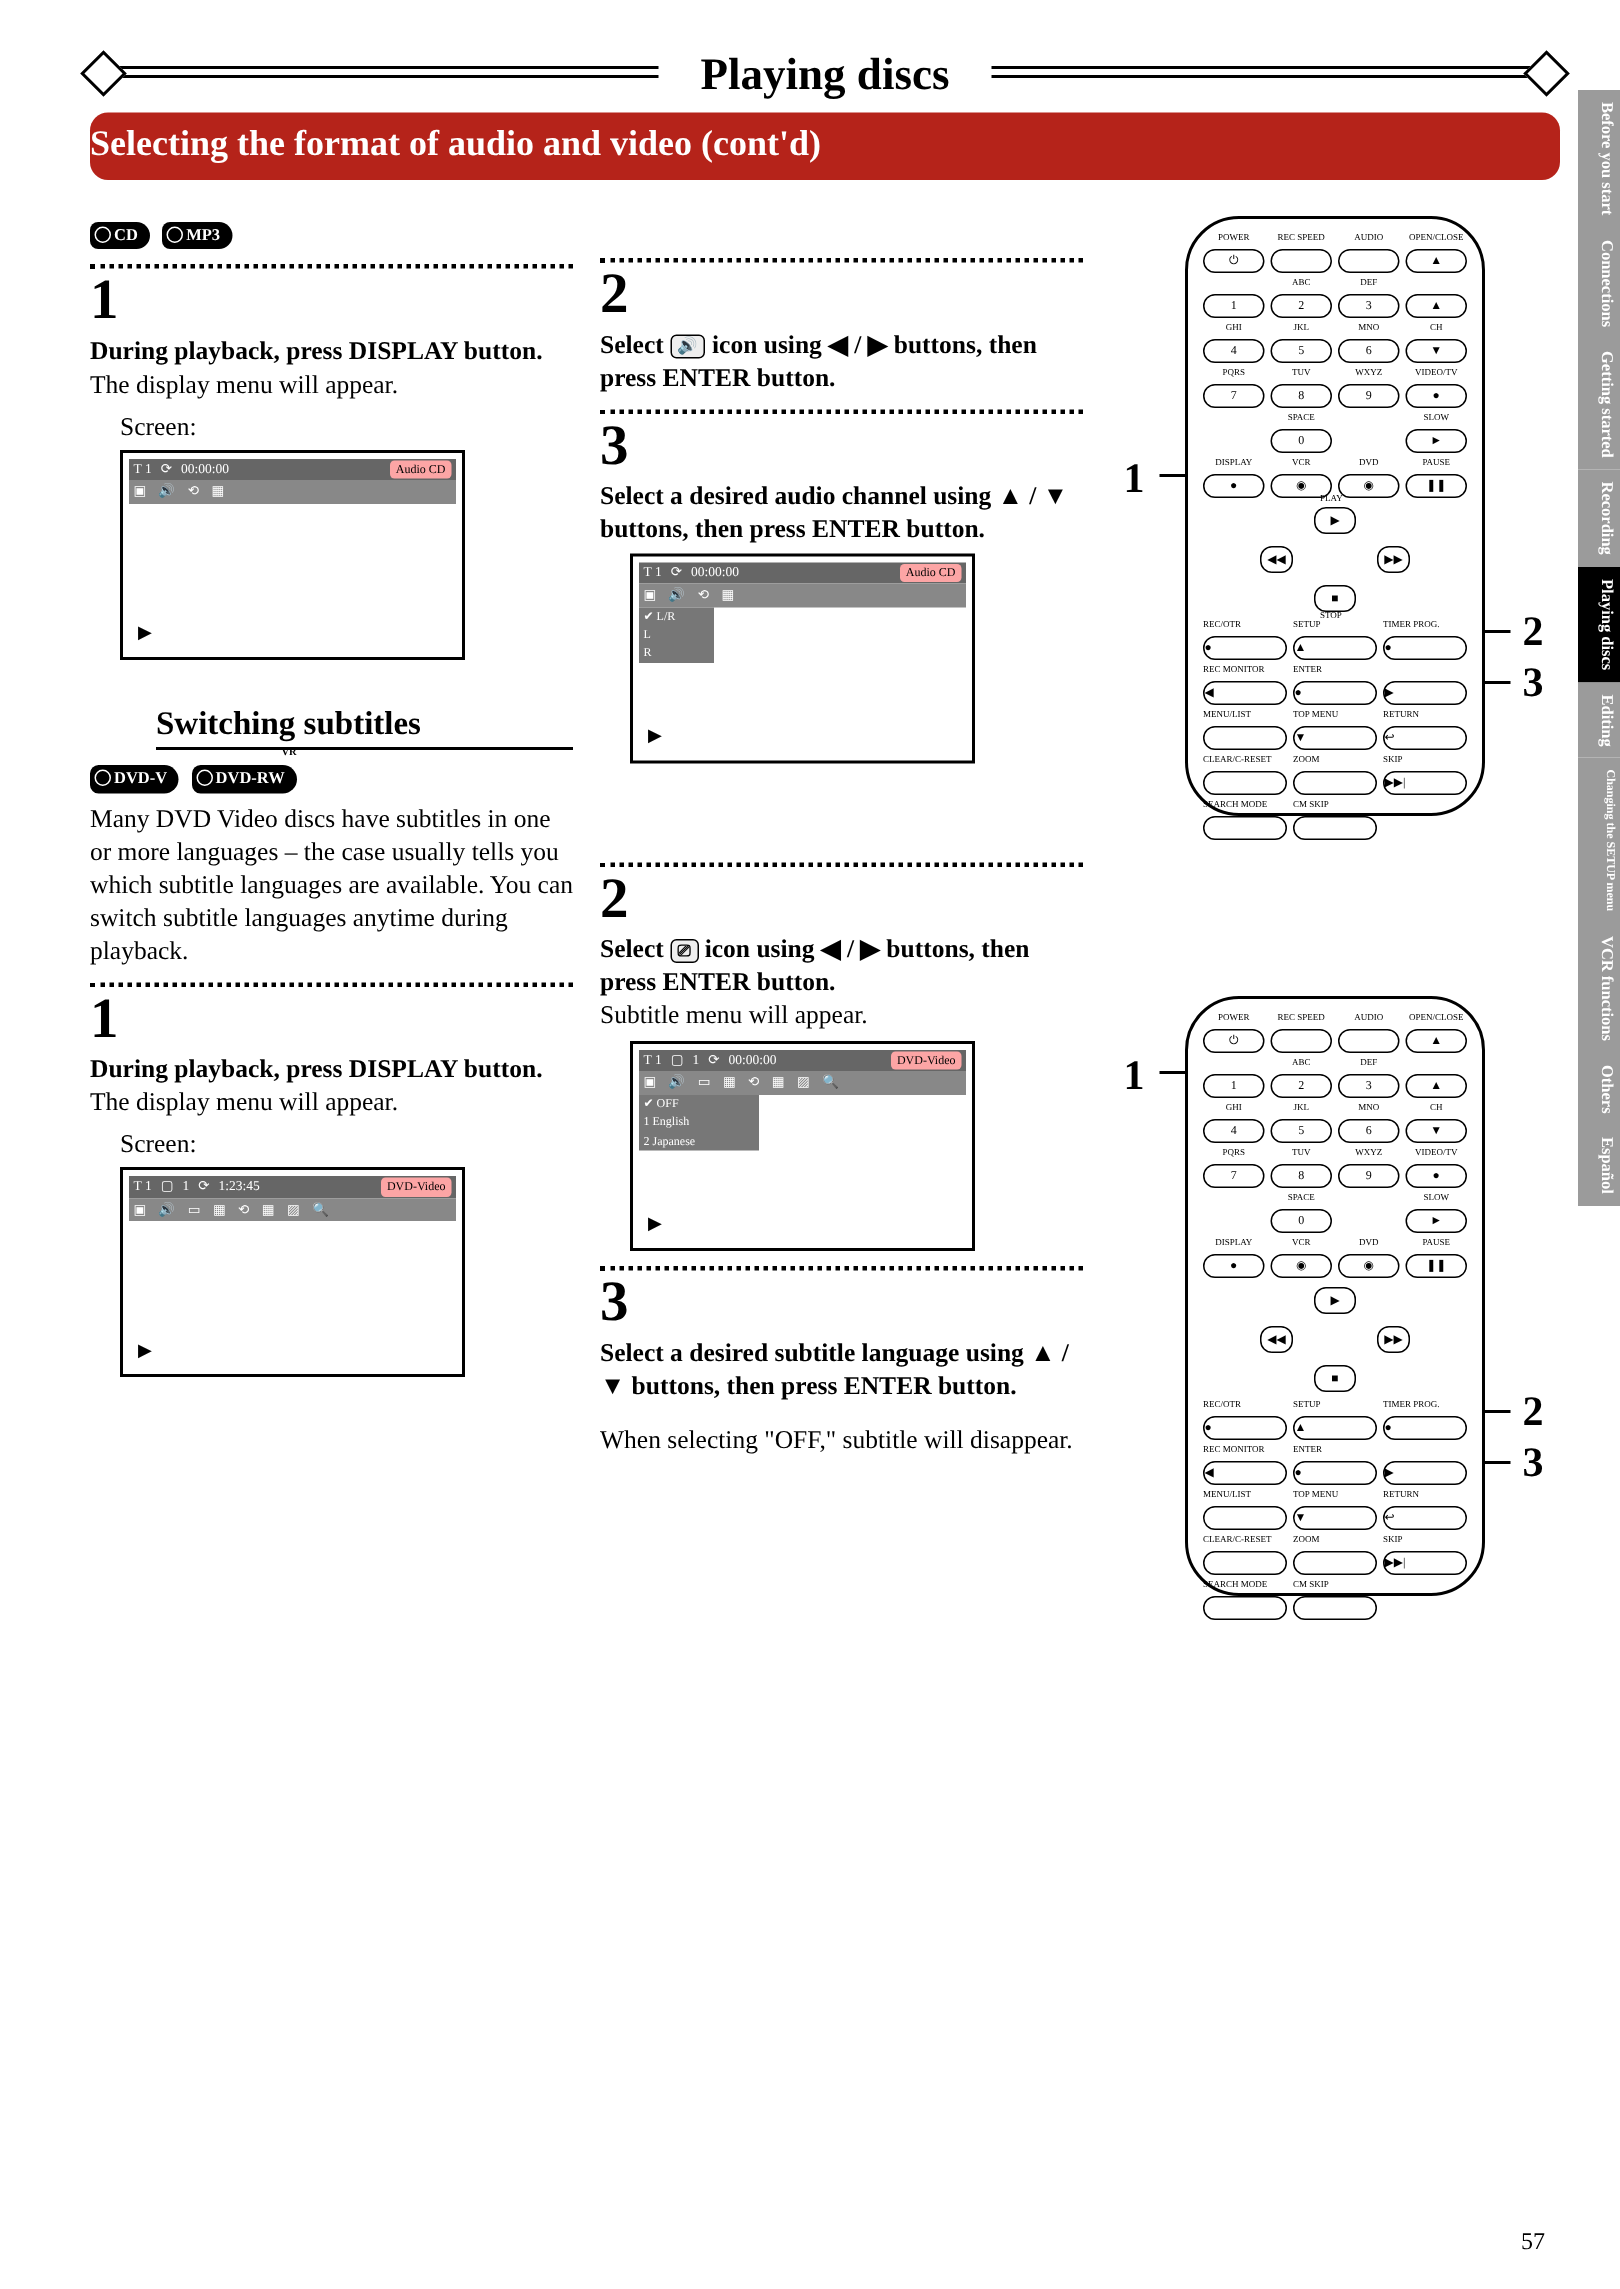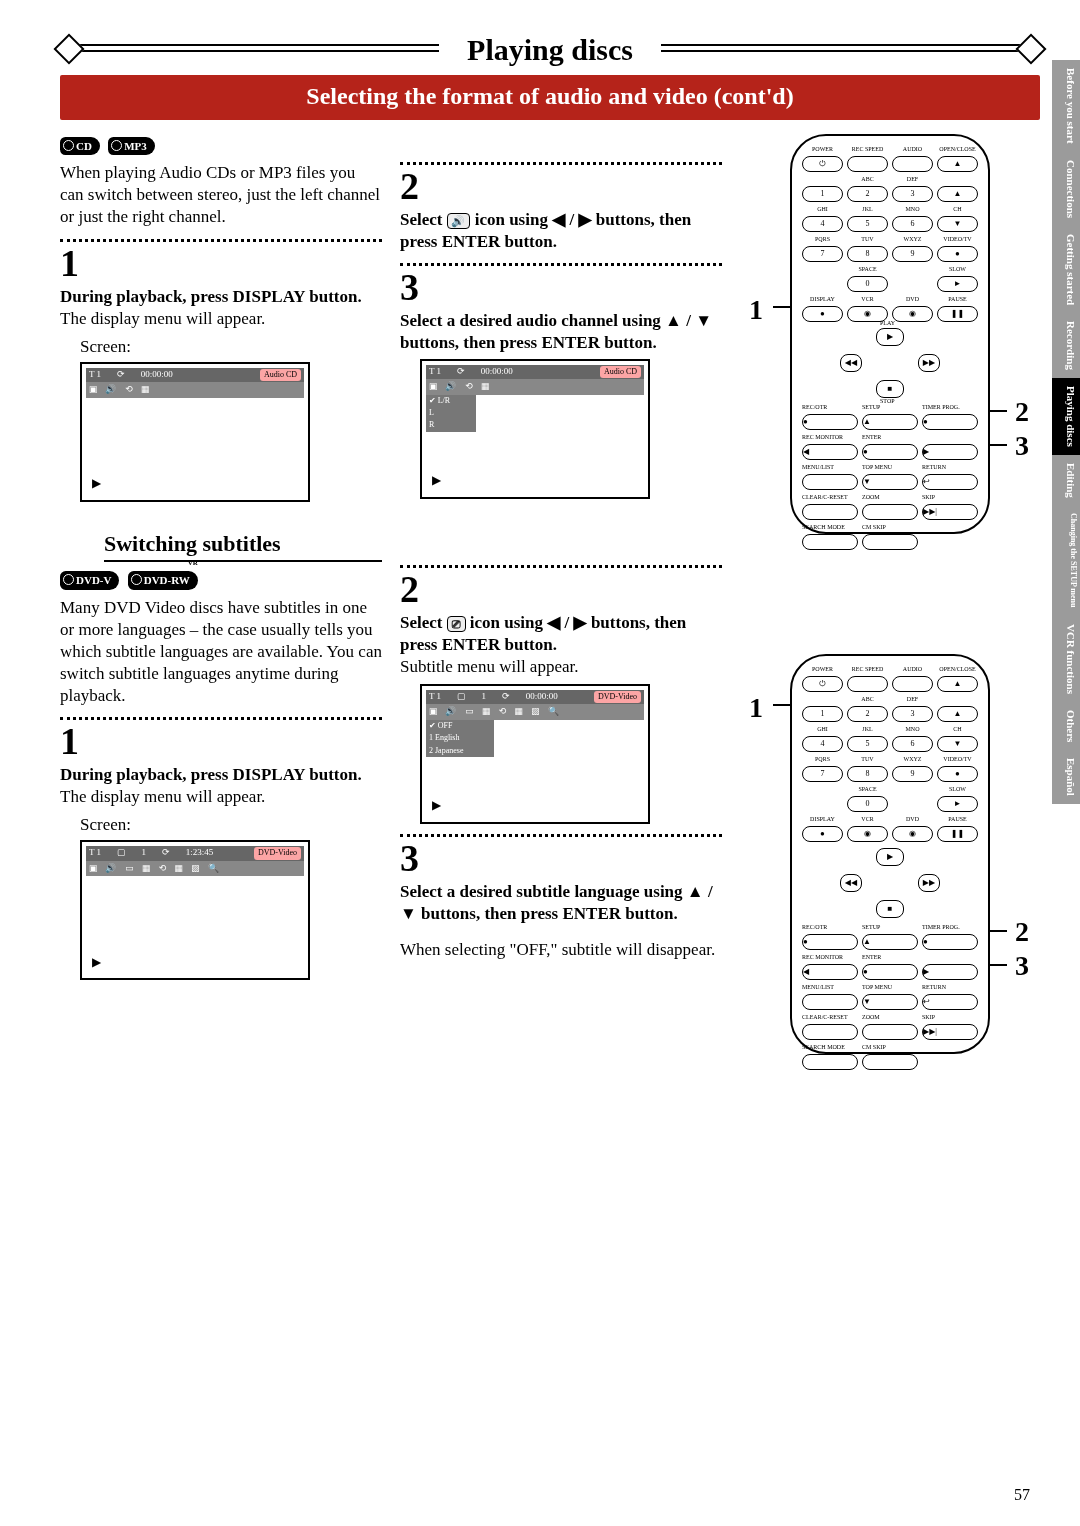--- a/index.html
+++ b/index.html
@@ -43,26 +43,25 @@
     background: #fff;
     position: relative;
     z-index: 2;
     padding: 0 28px;
     font-size: 30px;
     font-weight: bold;
   }
   .section-bar {
     background: #b5231a;
     color: #fff;
-    text-align: center;
     font-size: 24px;
     font-weight: bold;
     padding: 6px 0 8px;
-    margin-bottom: 14px;
-    border-radius: 2px;
+    margin-bottom: 24px;
+    border-radius: 12px;
   }
   .sidebar-tabs {
     position: absolute;
     right: 0; top: 60px; bottom: 10px;
     width: 28px;
     display: flex;
     flex-direction: column;
     font-size: 11px;
     font-weight: bold;
     color: #fff;
@@ -93,21 +92,21 @@
   .indent { padding-left: 20px; }
   .section-title { font-size: 22px; font-weight: bold; margin-top:28px; border-bottom: 2px solid #000; padding-bottom: 2px; margin-bottom: 6px; margin-left: 44px;}
   .mini-screen {
     border: 2px solid #000;
     width: 230px; height: 140px;
     position: relative;
     padding: 4px;
     font-size: 9px;
     margin: 4px 0 8px 20px;
   }
-  .mini-screen .topbar { background:#666; color:#fff; padding:1px 3px; display:flex; gap:16px; }
+  .mini-screen .topbar { background:#666; color:#fff; padding:1px 3px; display:flex; gap:6px; }
   .mini-screen .topbar .type-badge{ background:#fca5a5;color:#000;border-radius:3px;padding:1px 4px;margin-left:auto;font-size:8px;}
   .mini-screen .iconrow { background:#888; padding:2px 3px; color:#fff; letter-spacing:3px;}
   .mini-screen .menu-list { background:#777;color:#fff;width:50px;margin-top:0;font-size:8px;}
   .mini-screen .menu-list div{padding:1px 3px;}
   .mini-screen .play-tri { position:absolute; bottom:8px; left:10px; font-size:12px;}
   .inline-icon { display:inline-block; border:1px solid #000; border-radius:4px; padding:0 4px; font-size:11px; vertical-align:middle;background:#eee;}
   .arrows { font-weight:bold; }
   .remote {
     border: 2px solid #000;
     border-radius: 36px;
@@ -156,21 +155,20 @@
   <div class="tab">Español</div>
 </div>
 
 <div class="content">
 
   <div class="col">
     <div class="badge-row">
       <span class="disc-badge">CD</span>
       <span class="disc-badge">MP3</span>
     </div>
-    <p class="para">When playing Audio CDs or MP3 files you can switch between stereo, just the left channel or just the right channel.</p>
     <div class="dotted"></div>
     <div class="bignum">1</div>
     <p class="step-bold">During playback, press DISPLAY button.</p>
     <p class="para">The display menu will appear.</p>
     <p class="indent">Screen:</p>
     <div class="mini-screen">
       <div class="topbar">
           <span>T  1</span>
           <span>⟳</span>
           <span>00:00:00</span>
@@ -252,21 +250,21 @@
     <div class="mini-screen">
       <div class="topbar">
           <span>T  1</span>
           <span>▢</span>
           <span>1</span>
           <span>⟳</span>
           <span>00:00:00</span>
           <span class="type-badge">DVD-Video</span>
         </div>
       <div class="iconrow">▣ 🔊 ▭ ▦ ⟲ ▦ ▨ 🔍</div>
-      <div class="menu-list" style="width:68px">
+      <div class="menu-list" style="width:80px">
         <div>✔ OFF</div>
         <div>  1 English</div>
         <div>  2 Japanese</div>
       </div>
       <div class="play-tri">▶</div>
     </div>
     <div class="dotted"></div>
     <div class="bignum">3</div>
     <p class="step-bold">Select a desired subtitle language using ▲ / ▼ buttons, then press ENTER button.</p>
     <p class="para" style="margin-top:14px">When selecting "OFF," subtitle will disappear.</p>

